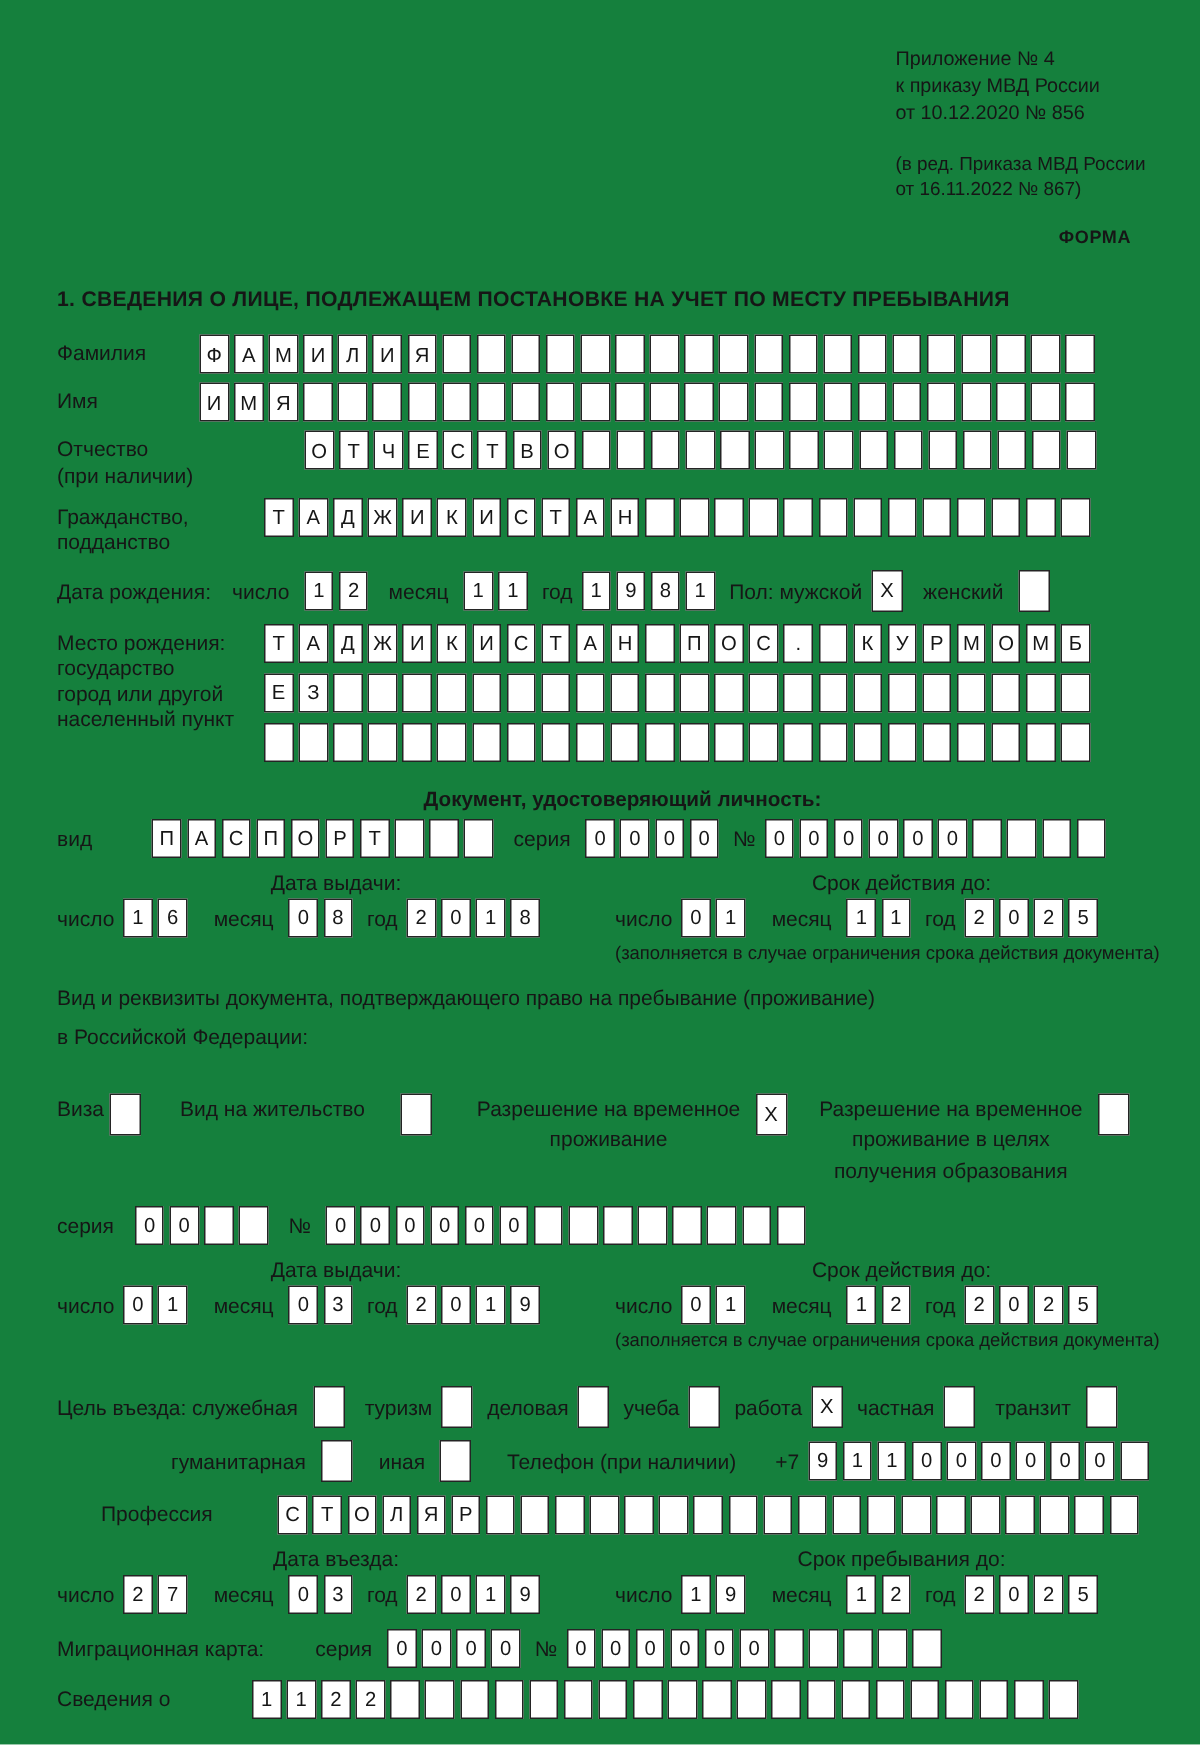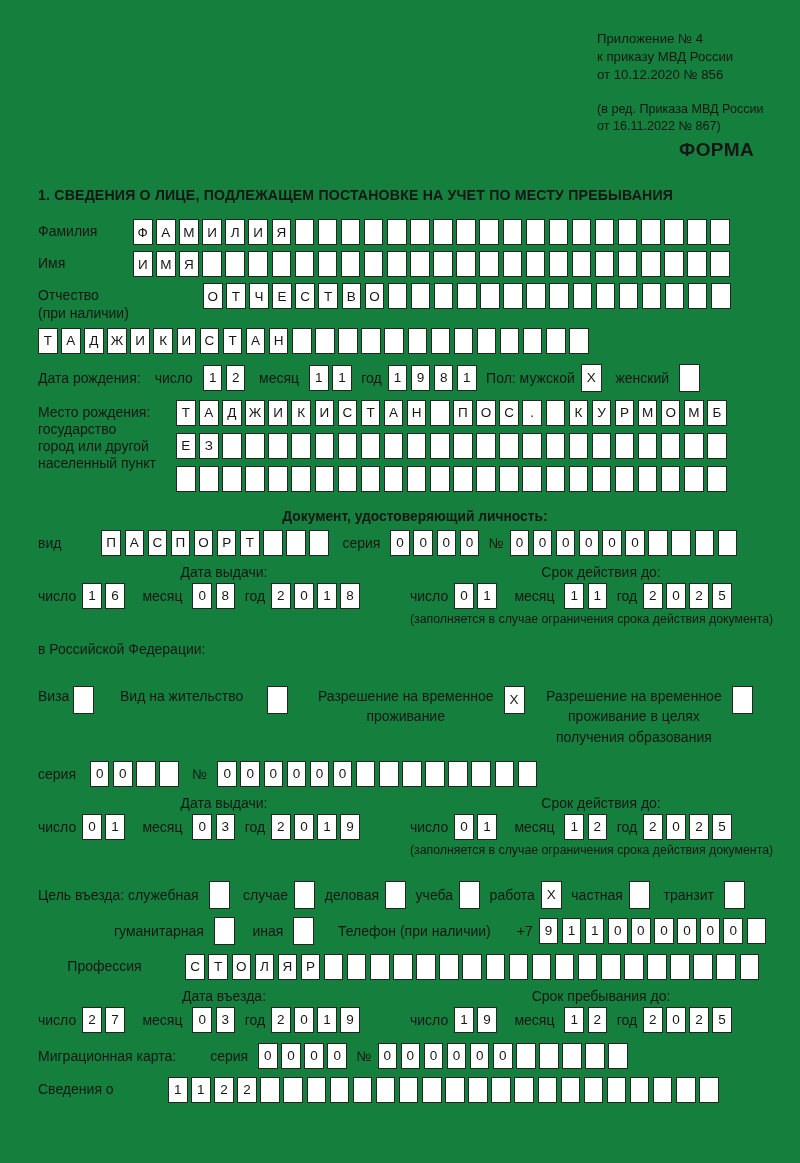--- a/index.html
+++ b/index.html
@@ -5,21 +5,21 @@
   html,body{margin:0;padding:0;background:#fff;}
   .page{
     width:800px;height:1163px;box-sizing:border-box;
     padding:30px 8px 30px 38px;
     font-family:Liberation Sans, sans-serif;
     font-size:14px;color:#161616;background:#15803d;position:relative;overflow:hidden;
   }
   
   .lawref{margin-left:auto;width:195px;line-height:1.35;font-size:13.2px;}
   .lawref .sub{margin-top:18px;font-size:12.6px;}
-  .forma{font-weight:bold;text-align:right;padding-right:38px;margin-top:4px;font-size:19px;letter-spacing:.4px;}
+  .forma{font-weight:bold;text-align:right;padding-right:38px;margin-top:16px;font-size:12px;letter-spacing:.4px;}
   
   .title{font-weight:bold;text-align:center;font-size:14.9px;line-height:1.5;margin-top:14px;letter-spacing:.2px;}
   .blank-line{display:inline-block;width:58px;border-bottom:2px solid #2a2a2a;height:.9em;margin-left:10px;}
   .sect{font-weight:bold;font-size:14.1px;margin-top:26px;letter-spacing:.2px;}
   
   .cells{display:flex;flex-wrap:nowrap;}
   .cell{
     display:inline-flex;align-items:center;justify-content:center;flex:0 0 auto;
     width:17.5px;height:24px;border:1.7px solid #242424;margin-right:3.6px;
     font-size:13.5px;line-height:1;background:#fff;
@@ -154,20 +154,24 @@
         <span class="cell"></span>
         <span class="cell"></span>
         <span class="cell"></span>
         <span class="cell"></span>
         <span class="cell"></span>
         <span class="cell"></span>
       </div>
   </div>
 
   <div class="frow">
+    <div class="flabel w138">
+      <div>Гражданство,</div>
+      <div>подданство</div>
+    </div>
     <div class="cells">
         <span class="cell">Т</span>
         <span class="cell">А</span>
         <span class="cell">Д</span>
         <span class="cell">Ж</span>
         <span class="cell">И</span>
         <span class="cell">К</span>
         <span class="cell">И</span>
         <span class="cell">С</span>
         <span class="cell">Т</span>
@@ -386,20 +390,21 @@
             <span class="cell">0</span>
             <span class="cell">2</span>
             <span class="cell">5</span>
           </span>
       </div>
       <div class="note">(заполняется в случае ограничения срока действия документа)</div>
     </div>
   </div>
 
   <div style="margin-top:10px;line-height:1.9;">
+    <div>Вид и реквизиты документа, подтверждающего право на пребывание (проживание)</div>
     <div>в Российской Федерации:</div>
   </div>
 
   <div class="permit-opts">
     <div class="opt">
       <span class="olabel">Виза</span>
       <span class="cells checkbox" style="margin-left:4px;">
           <span class="cell"></span>
         </span>
     </div>
@@ -503,21 +508,21 @@
       </div>
       <div class="note">(заполняется в случае ограничения срока действия документа)</div>
     </div>
   </div>
 
   <div class="inline-row" style="margin-top:24px;">
     <span class="lbl">Цель въезда: служебная</span>
     <span class="cells checkbox gap10">
         <span class="cell"></span>
       </span>
-    <span class="lbl gap10">случае</span>
+    <span class="lbl gap10">туризм</span>
     <span class="cells checkbox gap6">
         <span class="cell"></span>
       </span>
     <span class="lbl gap6">деловая</span>
     <span class="cells checkbox gap6">
         <span class="cell"></span>
       </span>
     <span class="lbl gap6">учеба</span>
     <span class="cells checkbox gap6">
         <span class="cell"></span>

